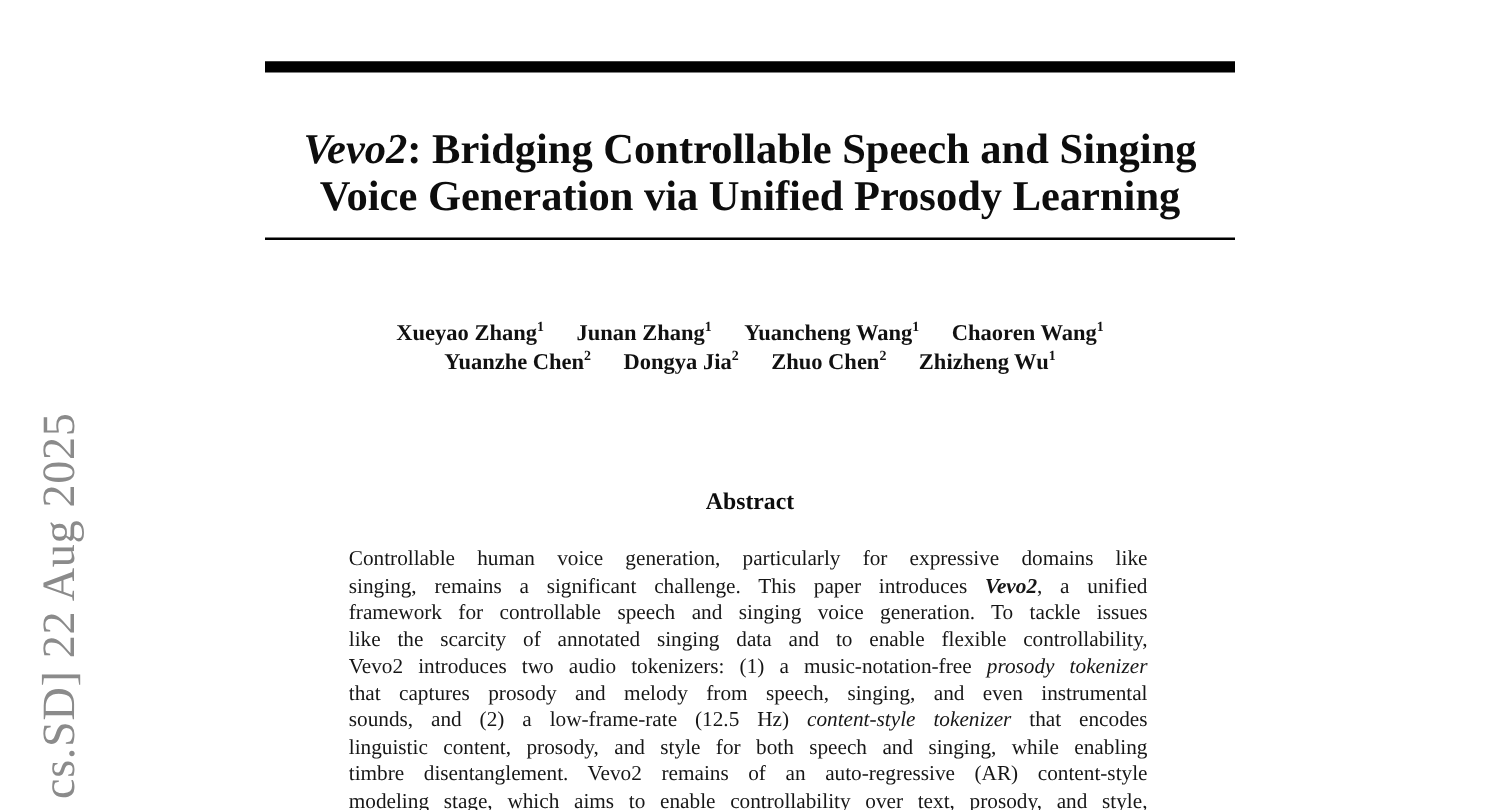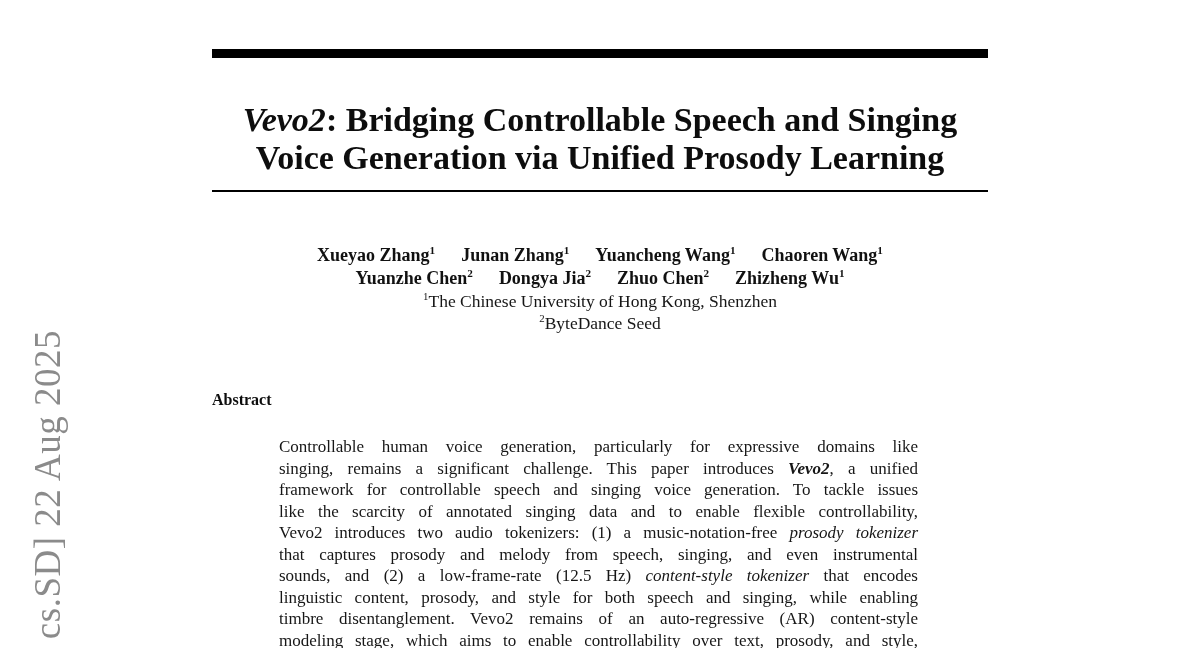--- a/index.html
+++ b/index.html
@@ -57,21 +57,21 @@
     text-align: center;
     font-size: 34px;
     line-height: 38px;
     font-weight: bold;
     color: #0d0d0d;
   }
 
   .authors-block {
     position: absolute;
     left: 162px;
-    top: 244px;
+    top: 255px;
     width: 876px;
     text-align: center;
   }
   .author-row {
     font-size: 18px;
     line-height: 23px;
     font-weight: bold;
     color: #111111;
     white-space: nowrap;
   }
@@ -88,22 +88,22 @@
     font-size: 62%;
     line-height: 0;
     vertical-align: super;
   }
 
   .abstract-heading {
     position: absolute;
     left: 212px;
     top: 391px;
     width: 776px;
-    text-align: left;
-    font-size: 16px;
+    text-align: center;
+    font-size: 19px;
     font-weight: bold;
     color: #0d0d0d;
   }
 
   .abstract-body {
     position: absolute;
     left: 279px;
     top: 436px;
     width: 639px;
     font-size: 17px;
@@ -134,24 +134,20 @@
     <div><span class="seg-b">Voice Generation via Unified Prosody Learning</span></div>
   </div>
 
   <div class="rule-thin" style="background: rgb(0, 0, 0);"></div>
 
   <div class="authors-block">
     <div id="author-rows">
         <div class="author-row"><span class="author">Xueyao Zhang<sup>1</sup></span><span class="author">Junan Zhang<sup>1</sup></span><span class="author">Yuancheng Wang<sup>1</sup></span><span class="author">Chaoren Wang<sup>1</sup></span></div>
         <div class="author-row"><span class="author">Yuanzhe Chen<sup>2</sup></span><span class="author">Dongya Jia<sup>2</sup></span><span class="author">Zhuo Chen<sup>2</sup></span><span class="author">Zhizheng Wu<sup>1</sup></span></div>
       </div>
-    <div id="affiliations">
-        <div class="affil-line"><sup>1</sup>The Chinese University of Hong Kong, Shenzhen</div>
-        <div class="affil-line"><sup>2</sup>ByteDance Seed</div>
-      </div>
   </div>
 
   <div class="abstract-heading">Abstract</div>
 
   <div class="abstract-body" id="abstract-lines">
       <div class="abs-line"><span>Controllable human voice generation, particularly for expressive domains like</span></div>
       <div class="abs-line"><span>singing, remains a significant challenge. This paper introduces </span><span class="seg-bi">Vevo2</span><span>, a unified</span></div>
       <div class="abs-line"><span>framework for controllable speech and singing voice generation. To tackle issues</span></div>
       <div class="abs-line"><span>like the scarcity of annotated singing data and to enable flexible controllability,</span></div>
       <div class="abs-line"><span>Vevo2 introduces two audio tokenizers: (1) a music-notation-free </span><span class="seg-i">prosody tokenizer</span></div>

